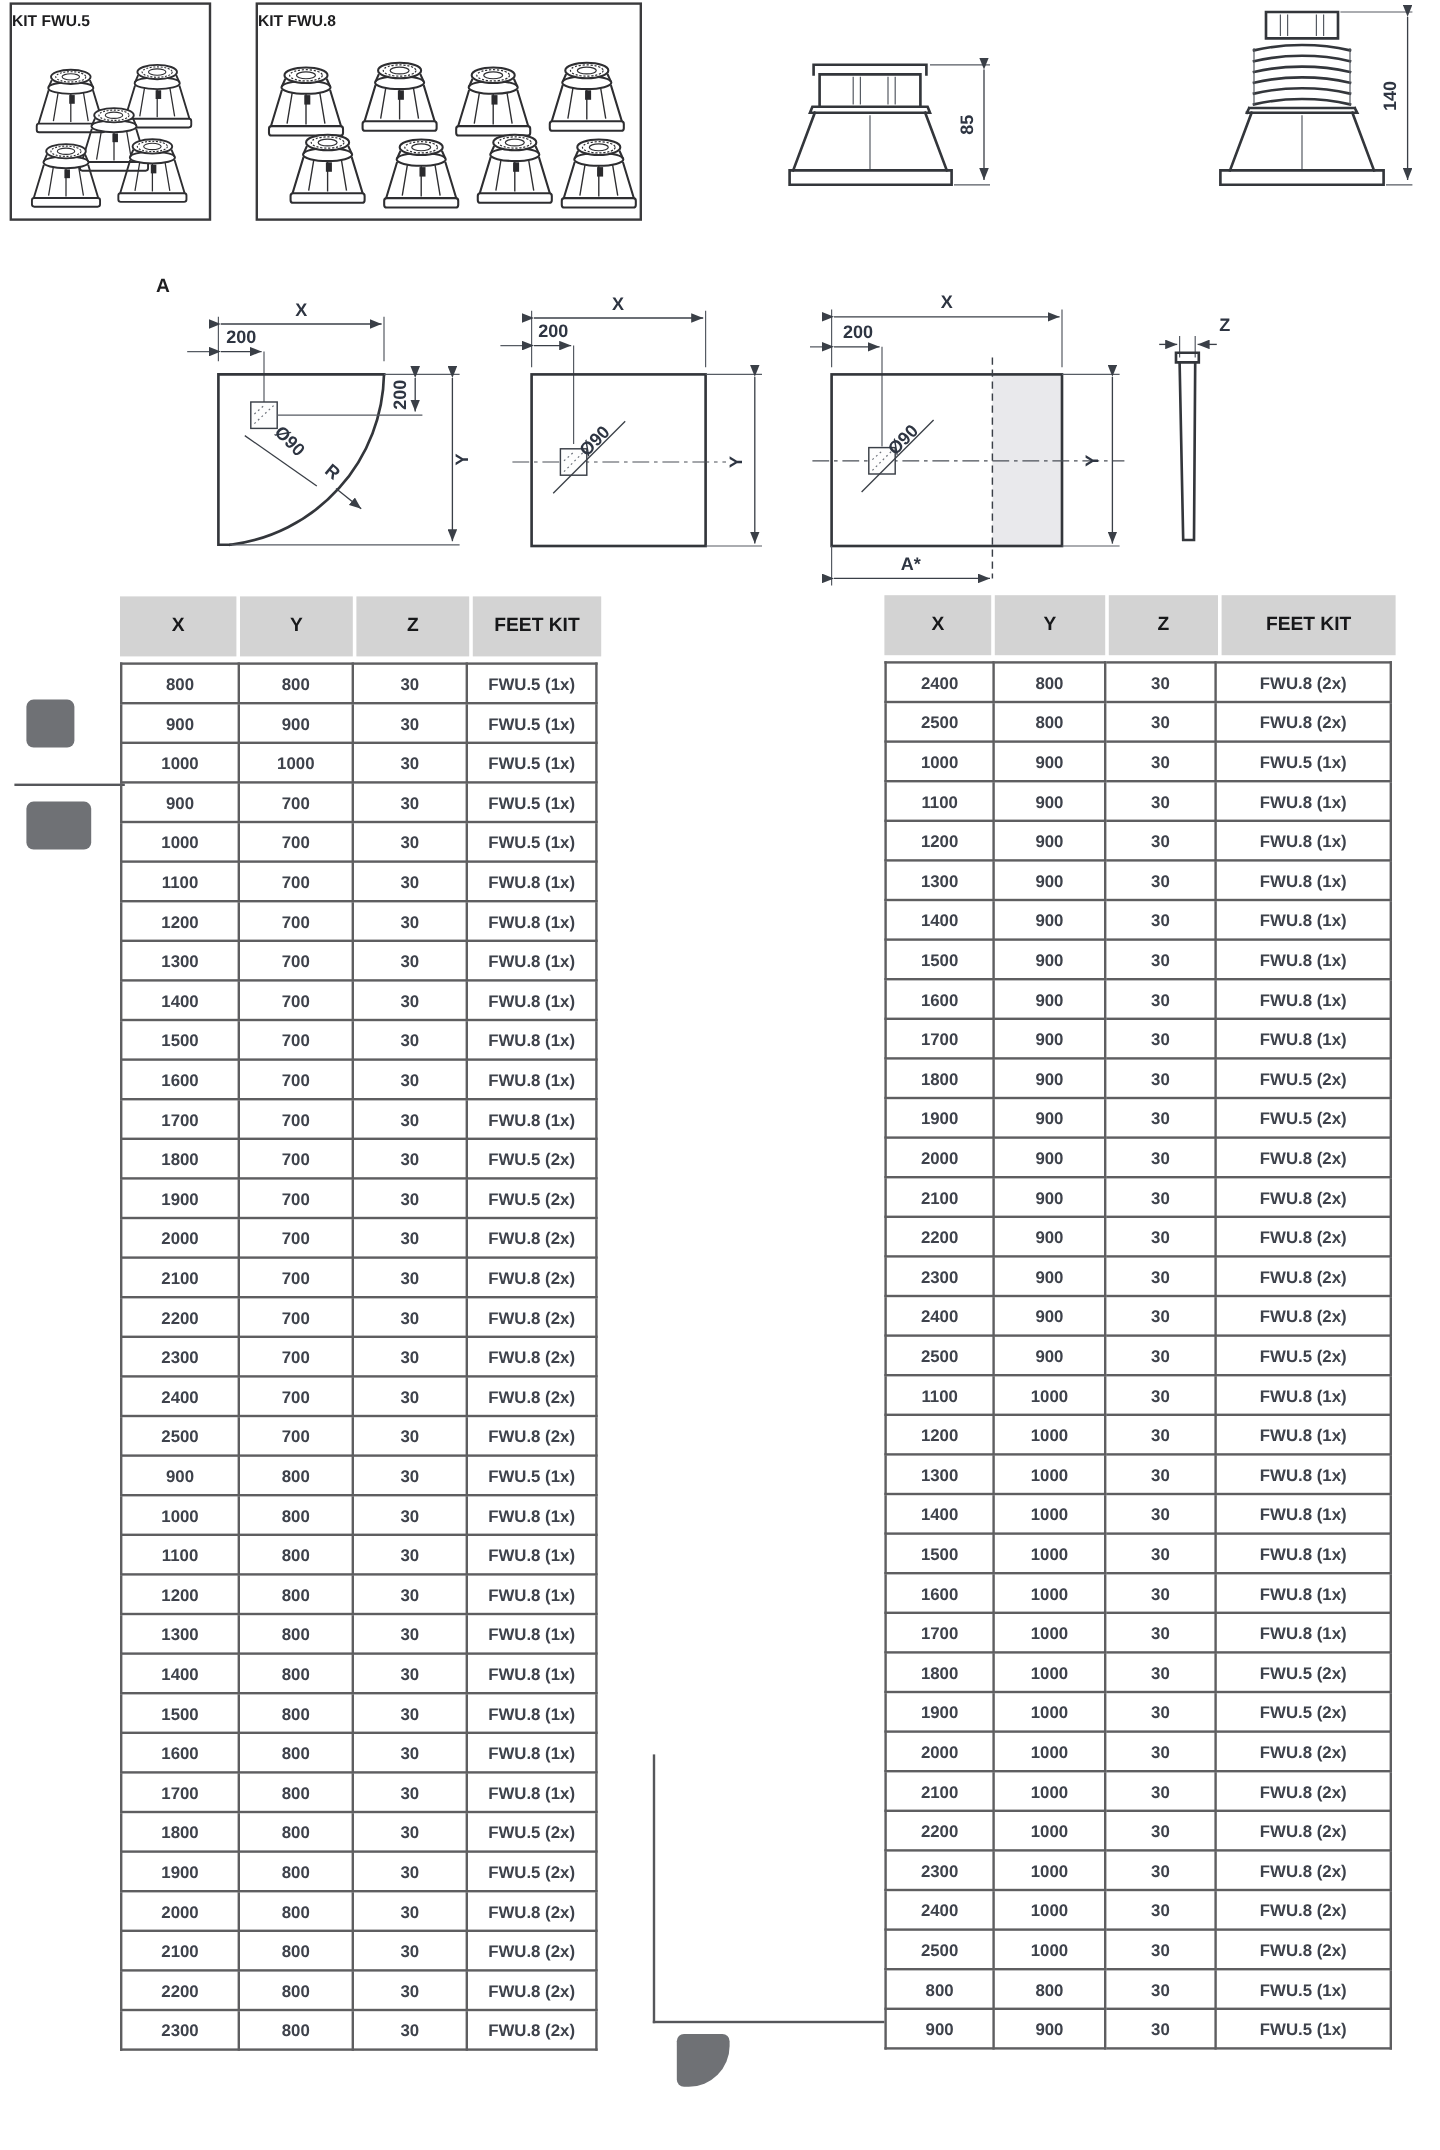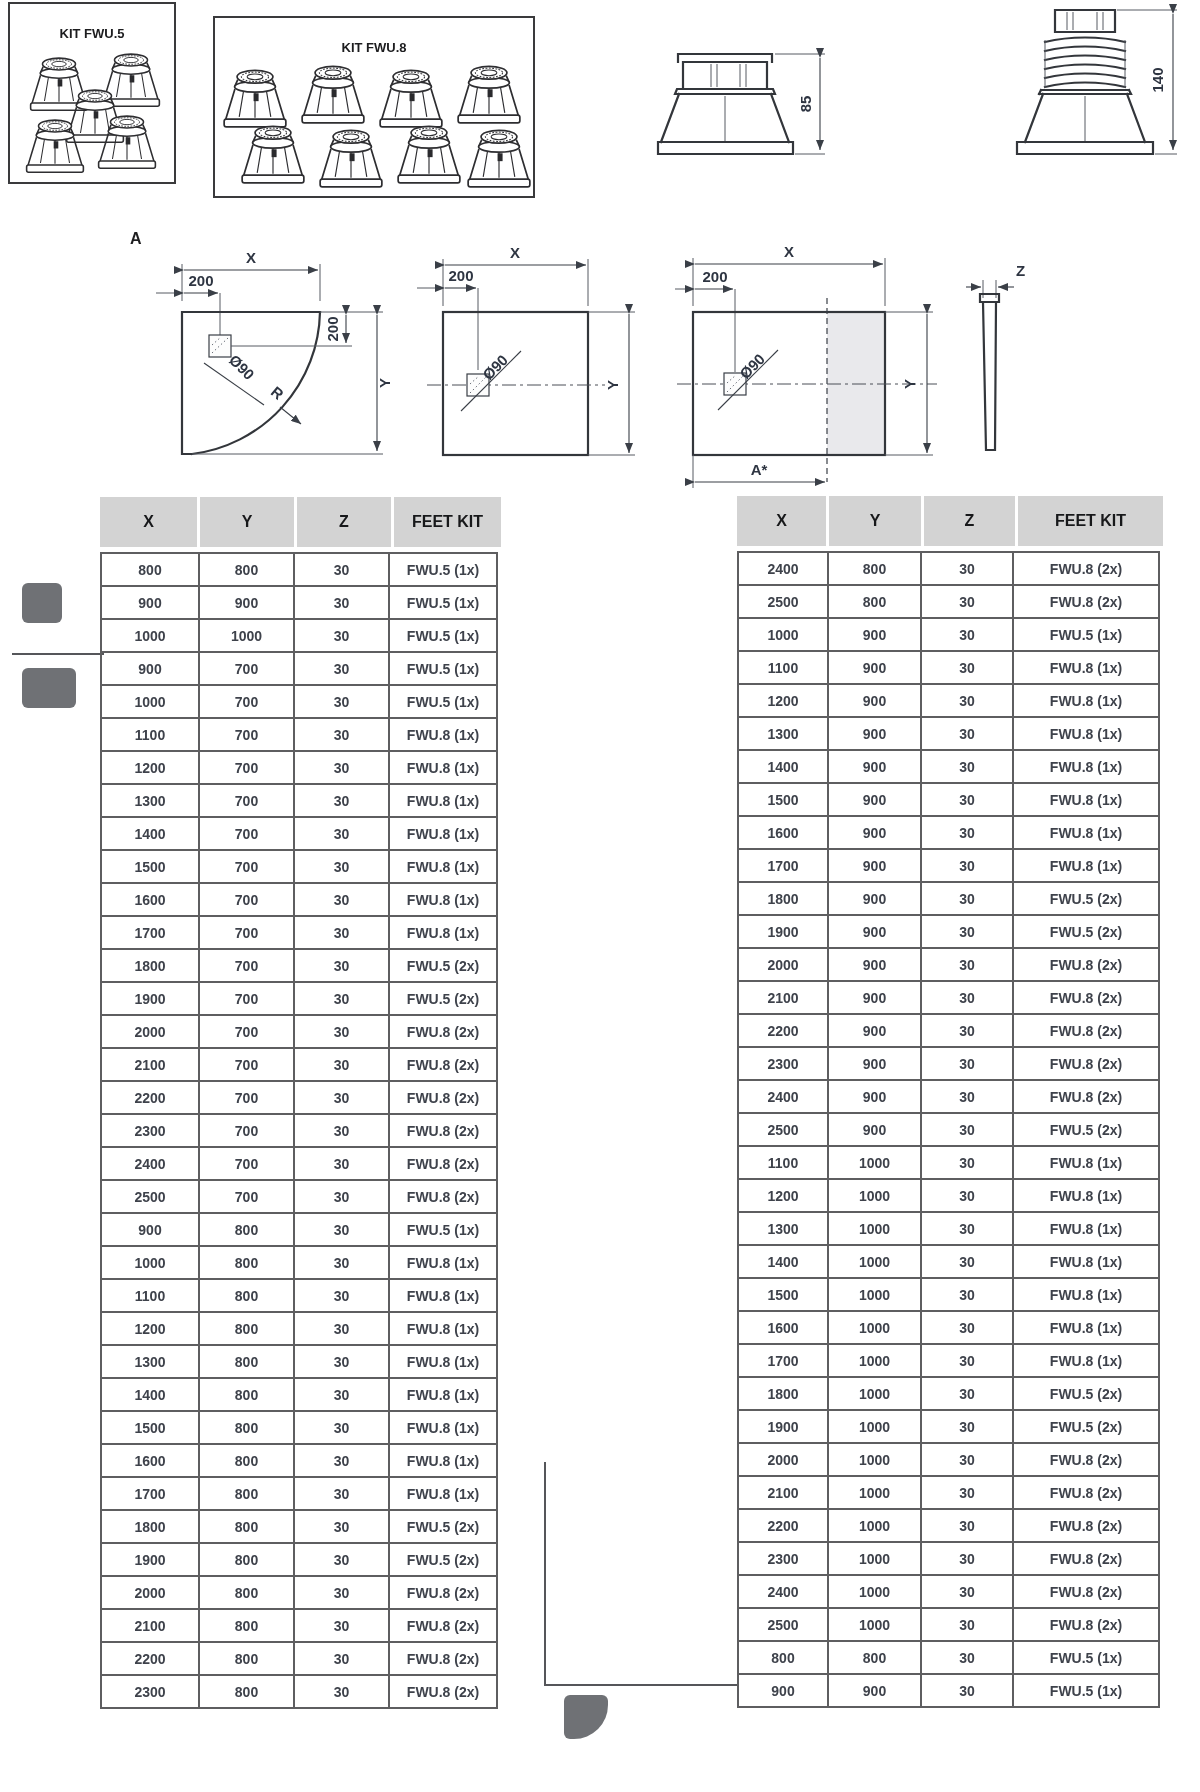--- a/index.html
+++ b/index.html
@@ -1,21 +1,21 @@
 <!DOCTYPE html>
 <html><head>
 <meta charset="utf-8">
 <style>
   html,body{margin:0;padding:0;background:#fff;}
   #page{position:relative;width:1200px;height:1792px;background:#ffffff;
         font-family:"Liberation Sans",sans-serif;overflow:hidden;}
 
   
   .kit-box{position:absolute;border:2px solid #3a3a3c;background:#fff;box-sizing:border-box;}
-  .kit-title{text-align:center;font-weight:bold;font-size:13px;color:#1d1d1f;margin-top:22px;}
+  .kit-title{text-align:left;font-weight:bold;font-size:13px;color:#1d1d1f;margin-top:6px;}
   .feet-field{position:absolute;left:0;top:26px;right:0;bottom:0;}
   .foot-svg{position:absolute;}
 
   
   svg{overflow:visible;}
   .ol{stroke:#33363b;stroke-width:2.2;fill:none;stroke-linecap:square;}
   .thin{stroke:#565b63;stroke-width:1;fill:none;}
   .dim{stroke:#3a3f47;stroke-width:1.1;fill:none;}
   .cl{stroke:#4a4f57;stroke-width:1;fill:none;stroke-dasharray:14 4 3 4;}
   .dash{stroke:#3a3f47;stroke-width:1.2;fill:none;stroke-dasharray:6 4;}
@@ -98,21 +98,21 @@
           <use href="#foot-sym"></use>
         </svg>
         <svg viewBox="0 0 100 92" class="foot-svg" width="66" height="61" style="left: 12px; top: 86px;">
           <use href="#foot-sym"></use>
         </svg>
         <svg viewBox="0 0 100 92" class="foot-svg" width="66" height="61" style="left: 84px; top: 82px;">
           <use href="#foot-sym"></use>
         </svg>
       </div>
   </div>
-  <div class="kit-box" style="left:213px;top:16px;width:322px;height:182px;">
+  <div class="kit-box" style="left:213px;top:2px;width:322px;height:182px;">
     <div class="kit-title">KIT FWU.8</div>
     <div class="feet-field">
         <svg viewBox="0 0 100 92" class="foot-svg" width="72" height="66" style="left: 4px; top: 22px;">
           <use href="#foot-sym"></use>
         </svg>
         <svg viewBox="0 0 100 92" class="foot-svg" width="72" height="66" style="left: 82px; top: 18px;">
           <use href="#foot-sym"></use>
         </svg>
         <svg viewBox="0 0 100 92" class="foot-svg" width="72" height="66" style="left: 160px; top: 22px;">
           <use href="#foot-sym"></use>

